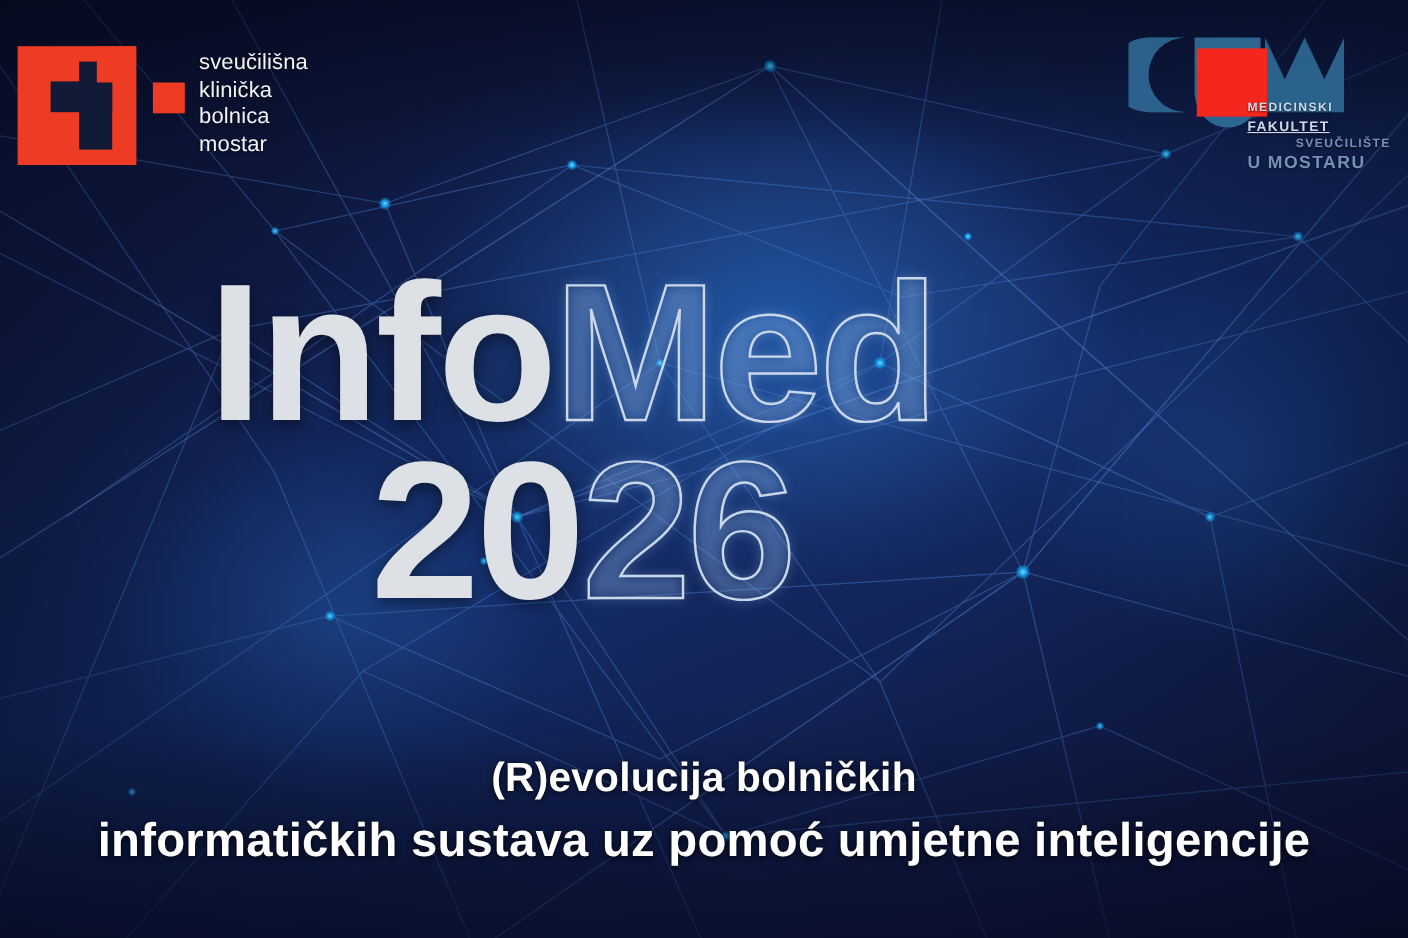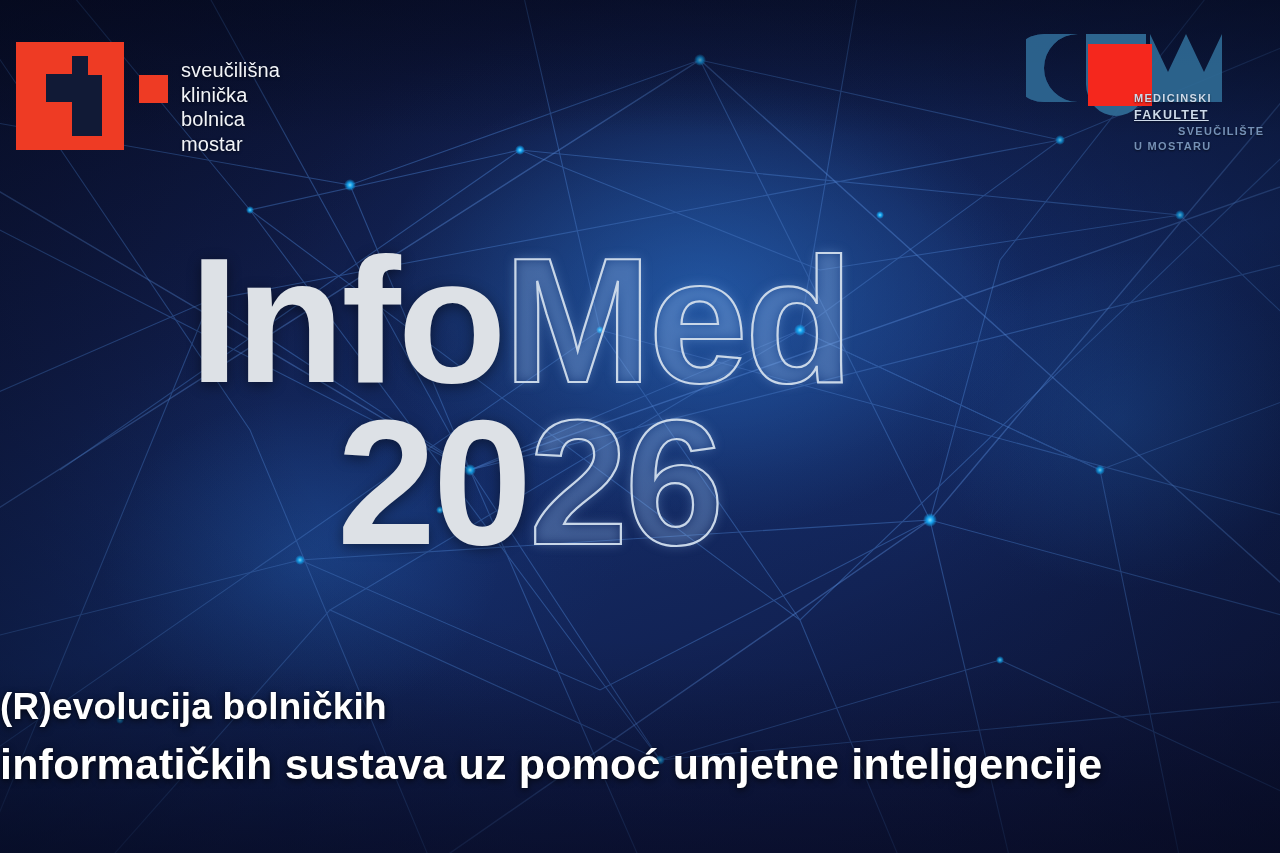--- a/index.html
+++ b/index.html
@@ -54,21 +54,21 @@
   }
   .hl-dot-top {
     position:absolute; left:72px; top:0px;
     width:35px; height:33px; background:#ee3b24;
   }
   .hl-dot-side {
     position:absolute; left:123px; top:33px;
     width:29px; height:28px; background:#ee3b24;
   }
   .hl-text {
-    margin-top:16px;
+    margin-top:3px;
     color:#f2f4f8;
     font-size:20px;
     line-height:1.23;
     font-weight:400;
     letter-spacing:0.1px;
     text-shadow:0 1px 3px rgba(0,0,0,0.55);
   }
 
   
   #faculty-logo {
@@ -80,21 +80,21 @@
     position:absolute;
     left:108px;
     color:#c5d3e6;
     font-weight:700;
     letter-spacing:1.3px;
     text-shadow:0 1px 2px rgba(0,0,0,0.6);
   }
   #fl-line1 { top:66px; font-size:11px; color:#cddaea; }
   #fl-line2 { top:82px; font-size:12.5px; color:#cddaea;text-decoration:underline; }
   #fl-line3 { top:99px; font-size:11px; color:#7e9bc0; opacity:0.92;margin-left:44px; }
-  #fl-line4 { top:114px; font-size:11px; color:#7e9bc0; opacity:0.92; }
+  #fl-line4 { top:114px; font-size:16px; color:#7e9bc0; opacity:0.92; }
 
   
   #title-block {
     position:absolute; left:0; top:232px; width:1040px;
     text-align:center;
   }
   .title-row { line-height:1; white-space:nowrap; }
   #row-infomed { font-size:178px; }
   #row-year { font-size:178px; margin-top:-16px;padding-left:18px; }
 
@@ -108,21 +108,21 @@
     font-weight:700;
     color:transparent;
     letter-spacing:-3px;
     -webkit-text-stroke:2.2px #c9d7e8;
     text-shadow:0 0 12px rgba(150,190,240,0.35);
   }
 
   
   #subtitle {
     position:absolute; left:0; top:686px; width:1280px;
-    text-align:left;
+    text-align:center;
   }
   .sub-line {
     color:#ffffff;
     font-weight:700;
     line-height:1.13;
     text-shadow:0 2px 7px rgba(0,0,0,0.7), 0 0 2px rgba(0,0,0,0.5);
     white-space:nowrap;
   }
   #sub-line-1 { font-size:37px; letter-spacing:0.2px; }
   #sub-line-2 { font-size:43px; letter-spacing:0.2px; margin-top:12px; }

